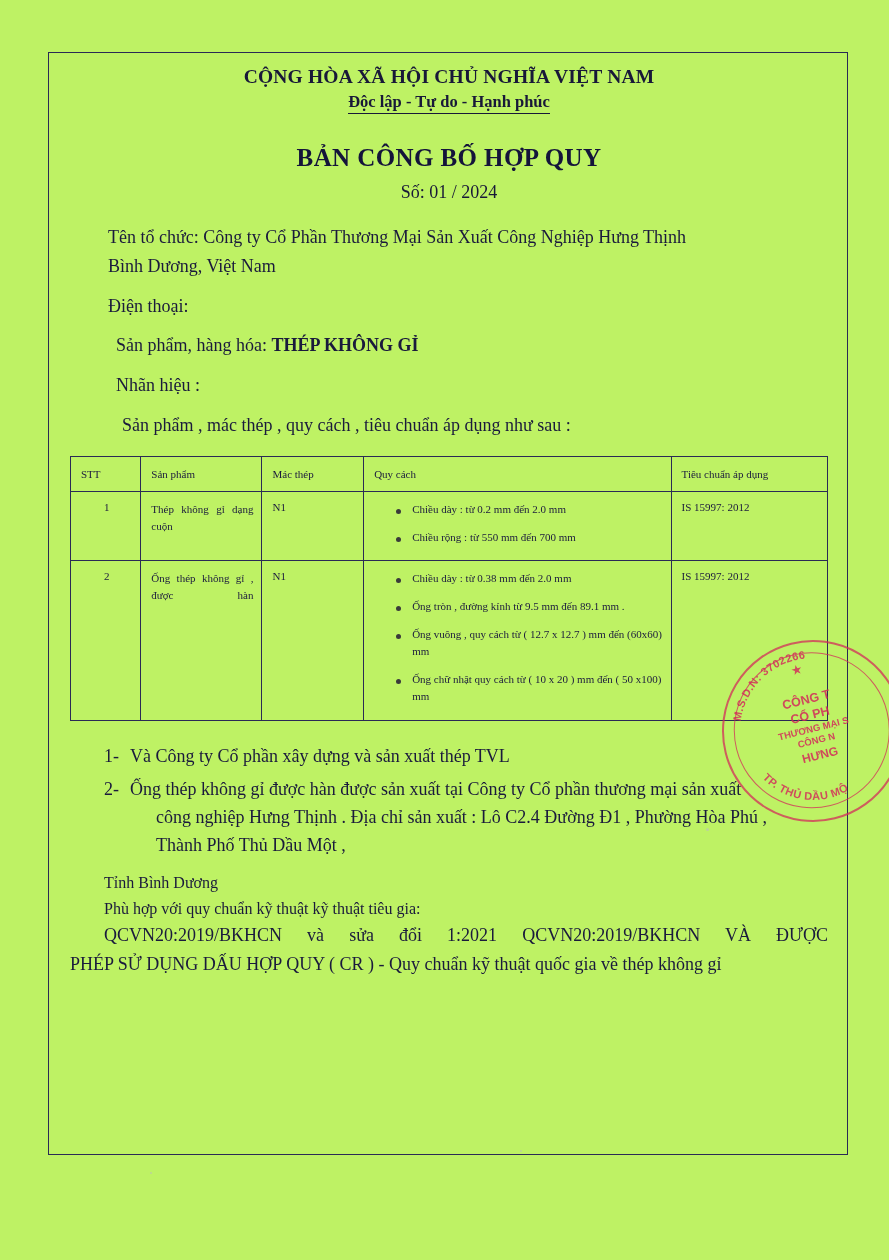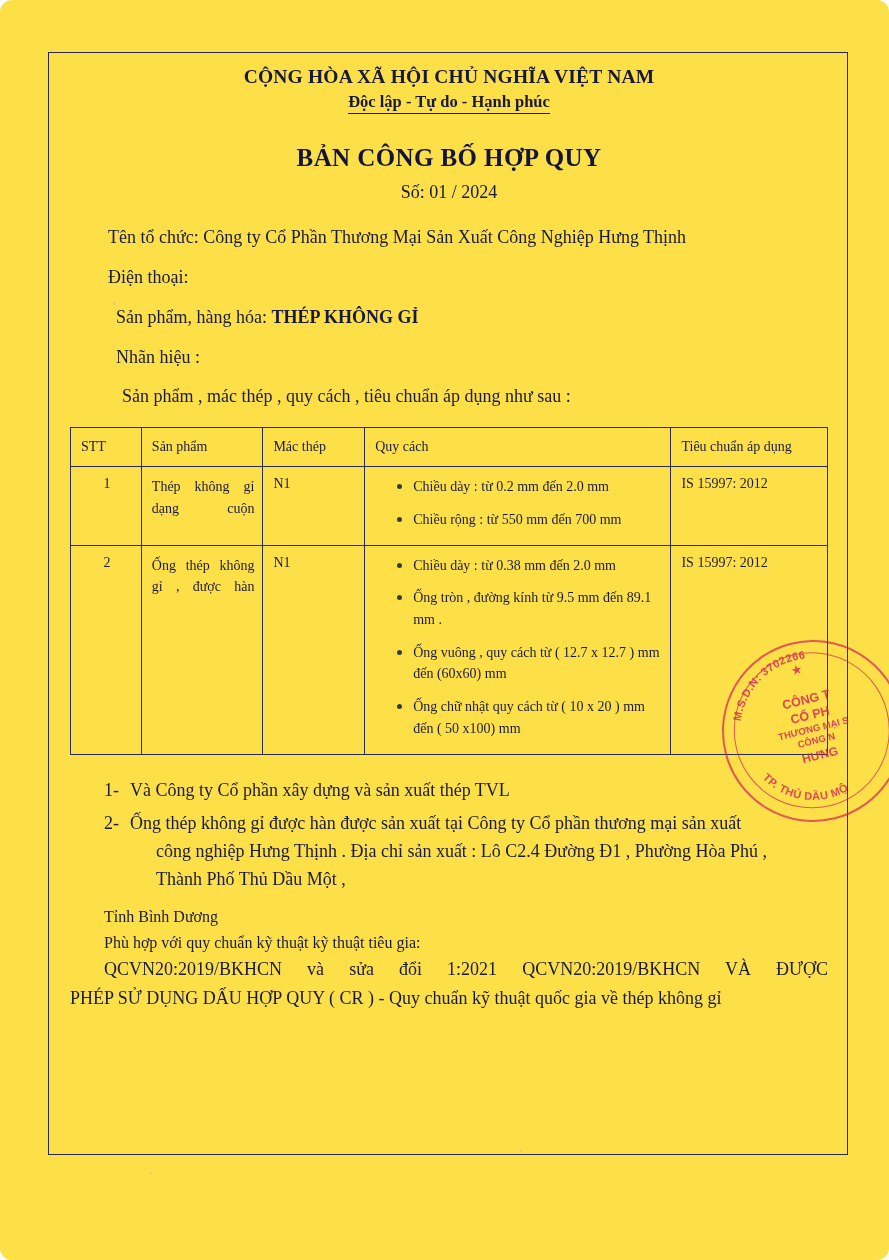--- a/index.html
+++ b/index.html
@@ -14,22 +14,21 @@
     font-family: "Liberation Serif", serif;
     color: #1a1a28;
     overflow: hidden;
   }
 
   .page {
     position: absolute;
     left: 0; top: 0;
     width: 889px;
     height: 1260px;
-    background: #fde047;
-    border-radius: 12px;
+    background: #bef264;
   }
 
   
   .scan-frame {
     position: absolute;
     left: 48px;
     top: 52px;
     width: 800px;
     height: 1103px;
     border: 1px solid #2a2a55;
@@ -87,21 +86,21 @@
   .para b { font-weight: bold; }
 
   .org-block { margin-top: 20px; }
   .org-line { font-size: 18px; line-height: 1.6; padding-left: 38px; color: #1a1a3c; }
 
   
   table.spec {
     width: 100%;
     border-collapse: collapse;
     margin-top: 16px;
-    font-size: 14px;
+    font-size: 11px;
     color: #1b1b3d;
   }
   table.spec th, table.spec td {
     border: 1px solid #2a2a55;
     vertical-align: top;
     padding: 9px 8px 12px 10px;
   }
   table.spec th {
     font-weight: normal;
     text-align: left;
@@ -246,20 +245,21 @@
     <div class="center">
       <div class="nation-title">CỘNG HÒA XÃ HỘI CHỦ NGHĨA VIỆT NAM</div>
       <div><span class="nation-sub">Độc lập - Tự do - Hạnh phúc</span></div>
     </div>
 
     <div class="center doc-title">BẢN CÔNG BỐ HỢP QUY</div>
     <div class="center doc-number">Số: 01 / 2024</div>
 
     <div class="org-block">
       <div class="org-line">Tên tổ chức: Công ty Cổ Phần Thương Mại Sản Xuất Công Nghiệp Hưng Thịnh</div>
+      <div class="org-line">Bình Dương, Việt Nam</div>
     </div>
 
     <div class="para indent">Điện thoại:</div>
 
     <div class="para indent2"><span>Sản phẩm, hàng hóa: </span><b>THÉP KHÔNG GỈ</b></div>
 
     <div class="para indent2">Nhãn hiệu :</div>
 
     <div class="para indent3">Sản phẩm , mác thép , quy cách , tiêu chuẩn áp dụng như sau :</div>
 

